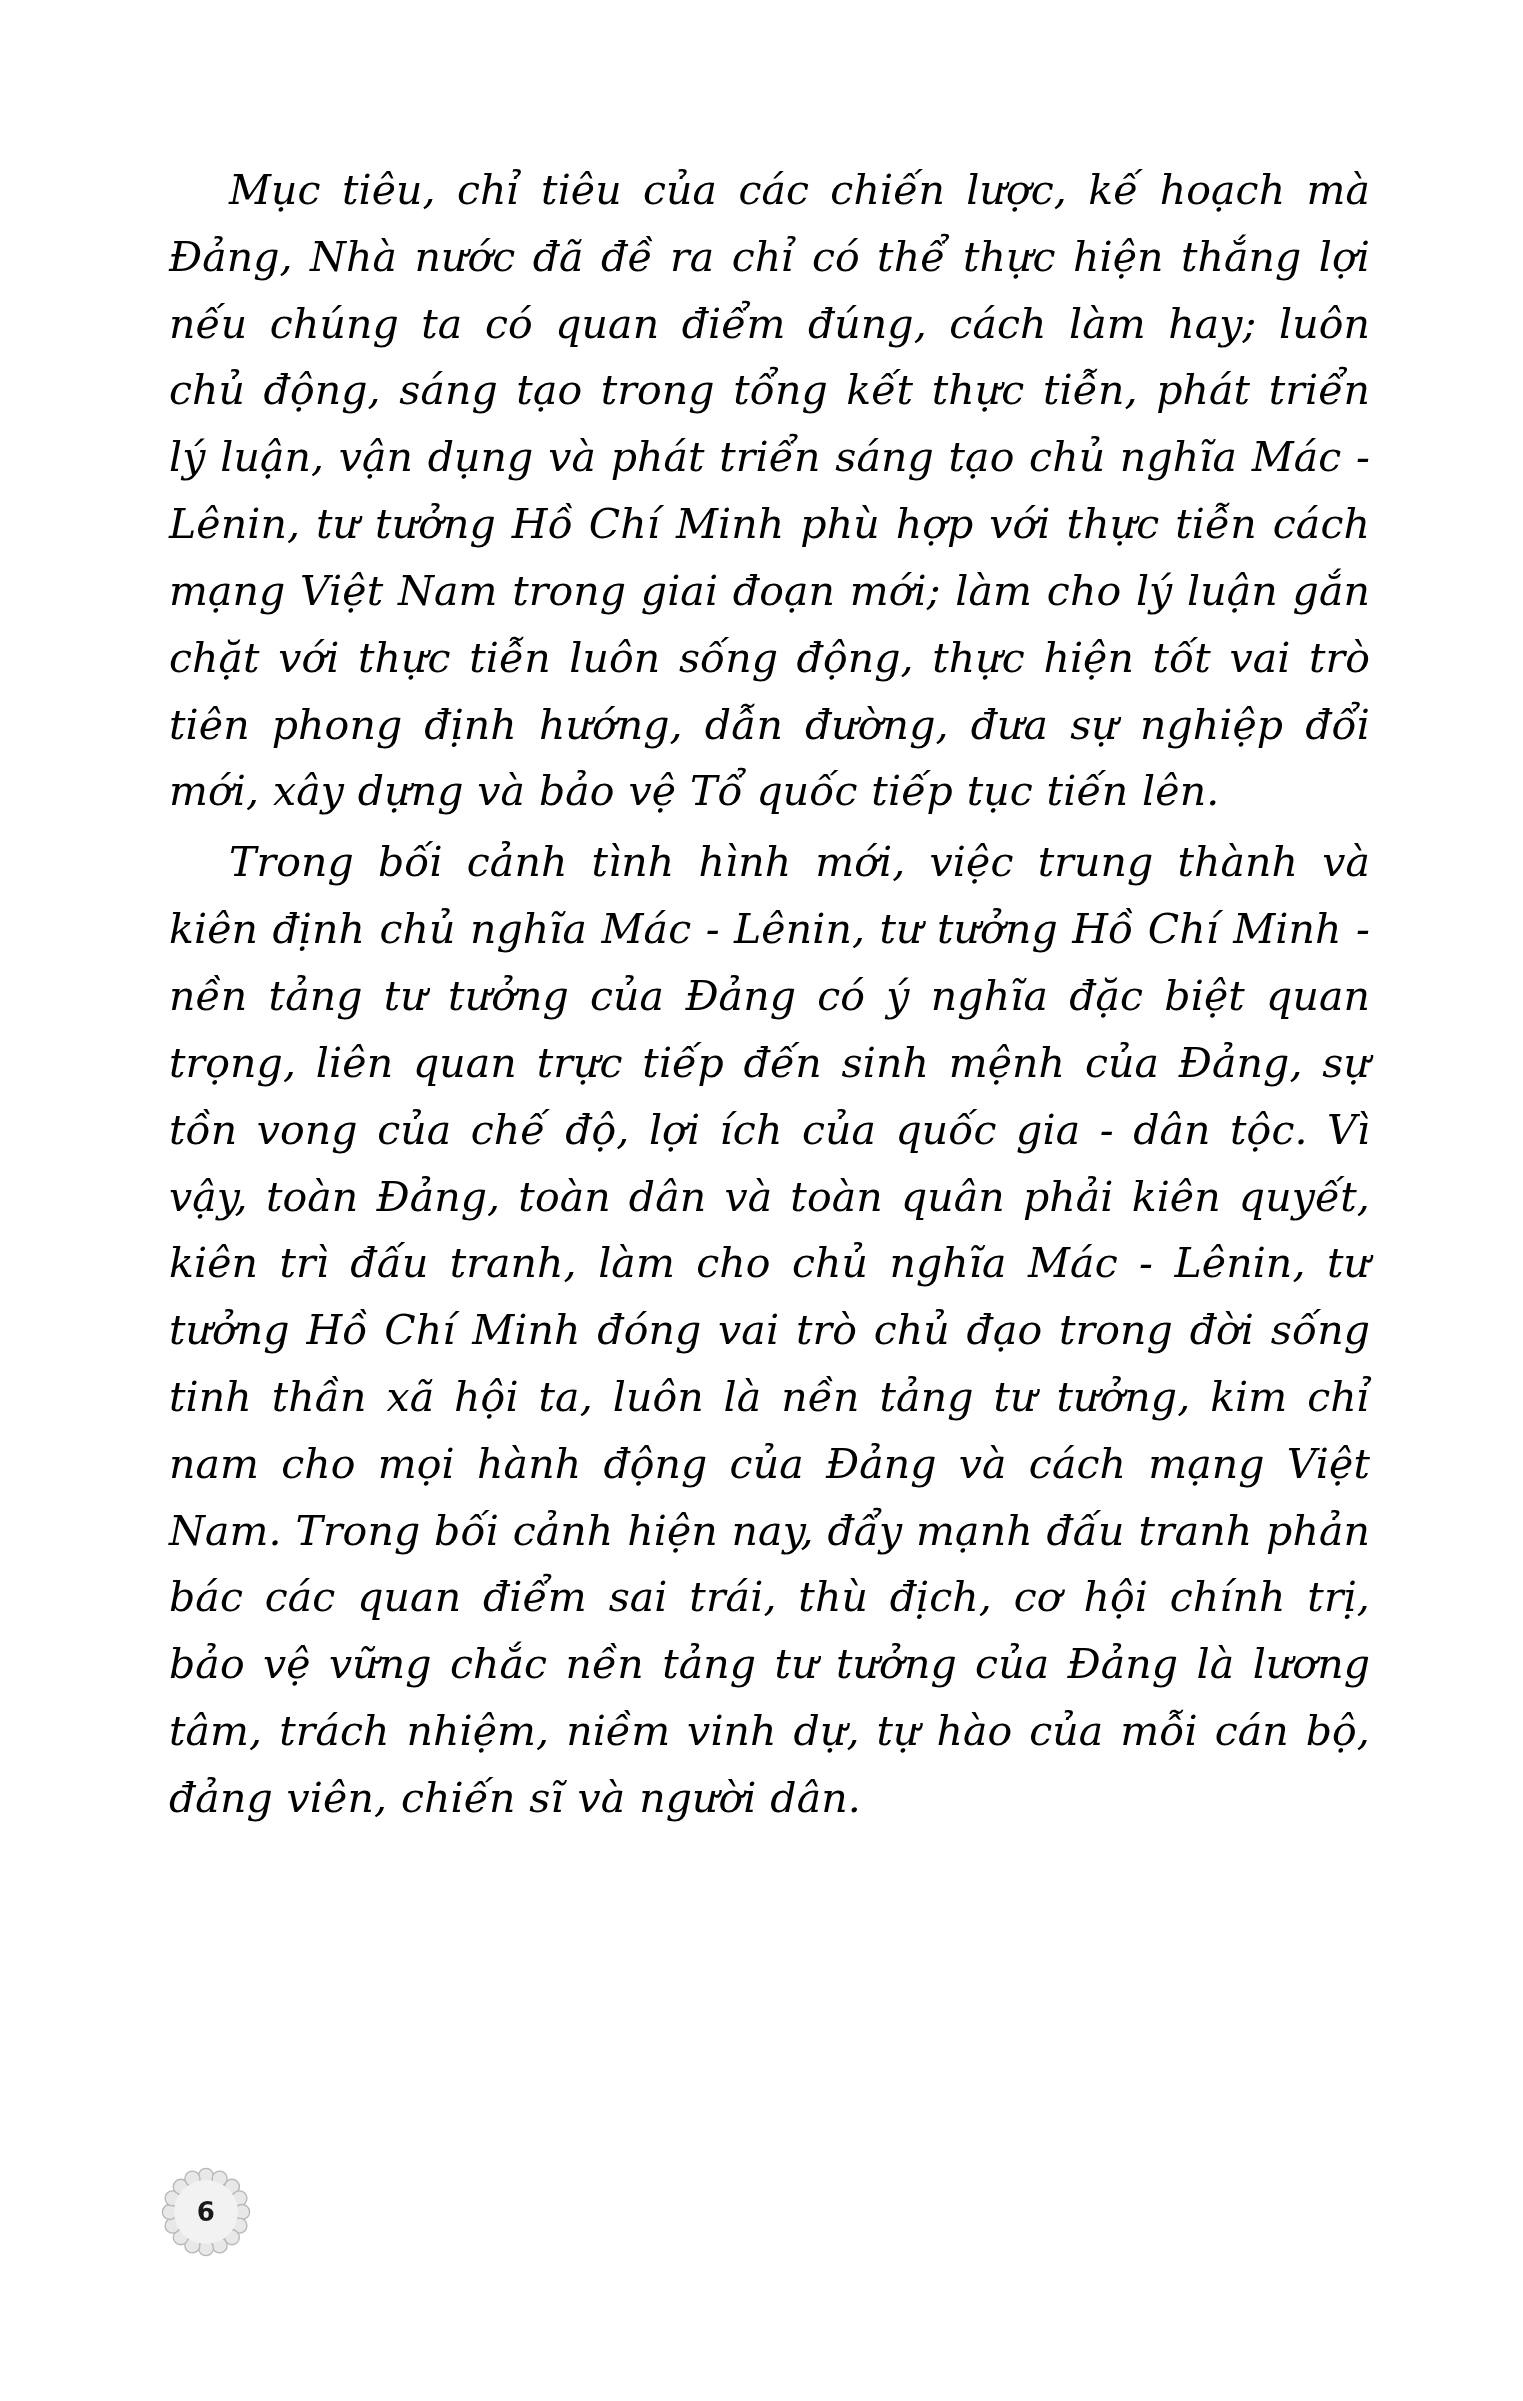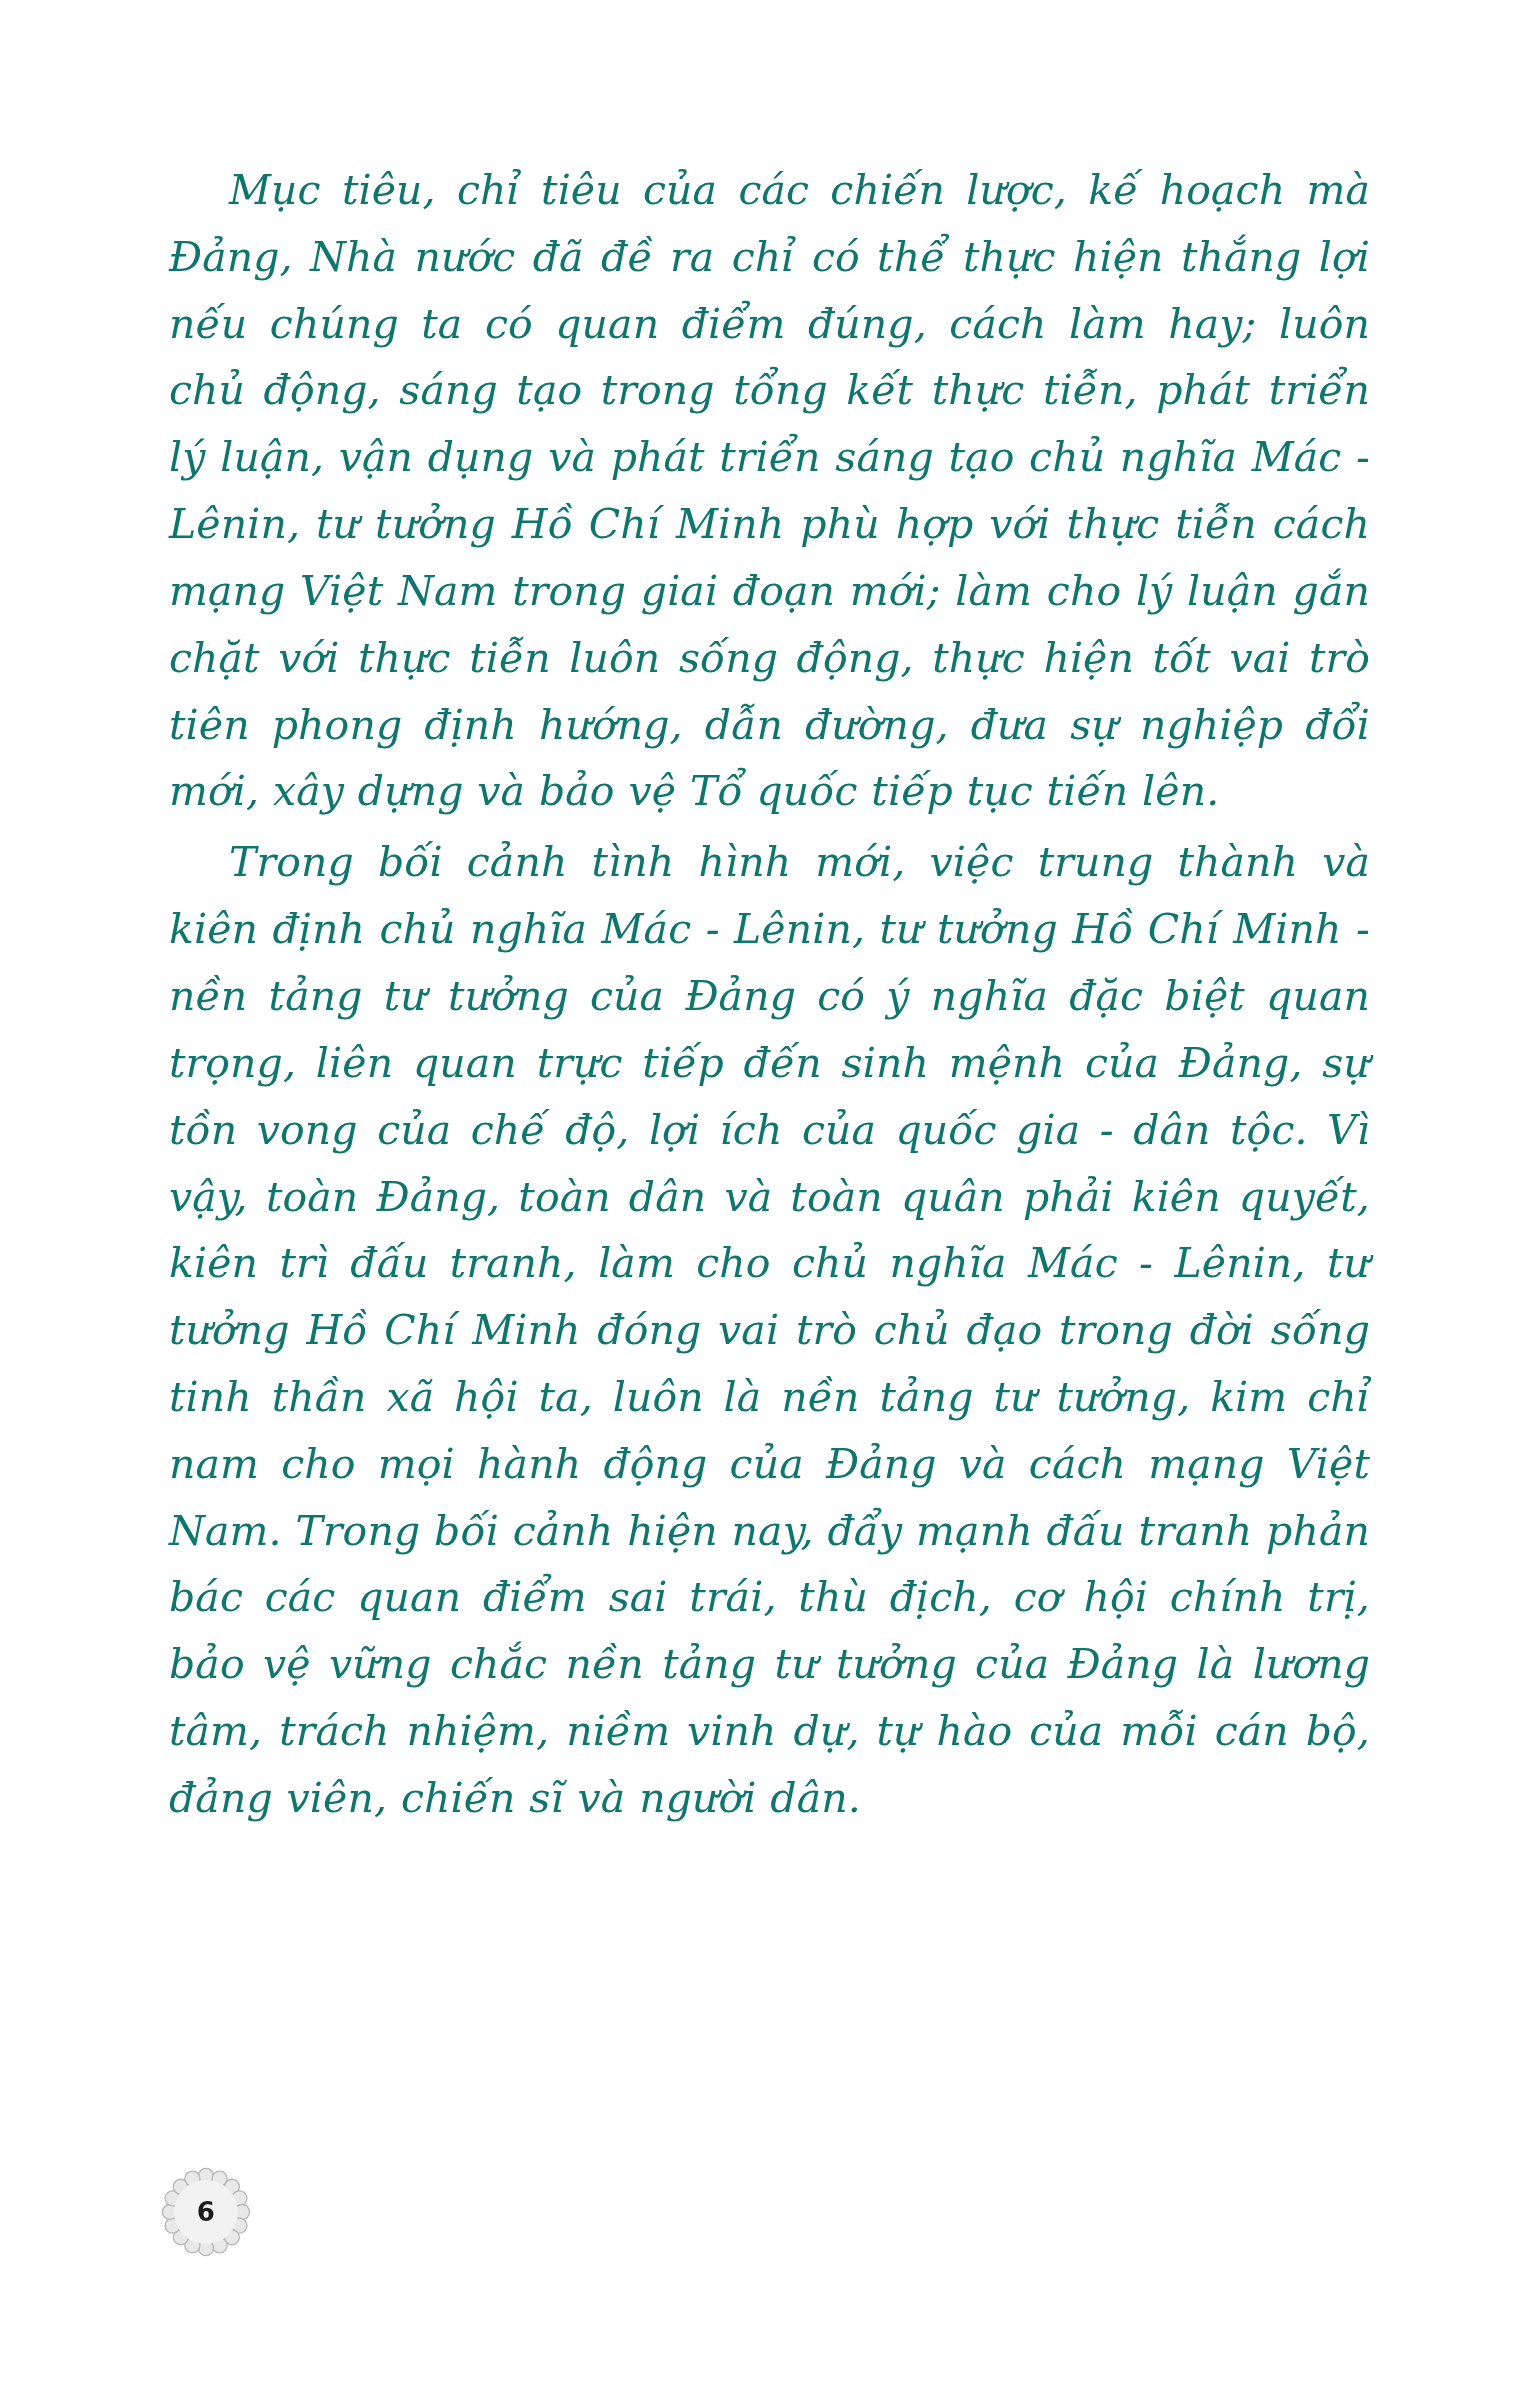--- a/index.html
+++ b/index.html
@@ -22,21 +22,21 @@
     position: absolute;
     left: 169px;
     top: 157px;
     width: 1201px;
   }
   .para {
     font-family: "DejaVu Serif", serif;
     font-style: italic;
     font-size: 41px;
     line-height: 1.63;
-    color: #0f766e;
+    color: #000000;
     text-align: justify;
     text-justify: inter-word;
     margin: 0 0 4.1px 0;
     text-indent: 60px;
     letter-spacing: 0.1px;
     word-spacing: 0.7px;
   }
   .para:last-of-type {
     margin-bottom: 0;
   }

